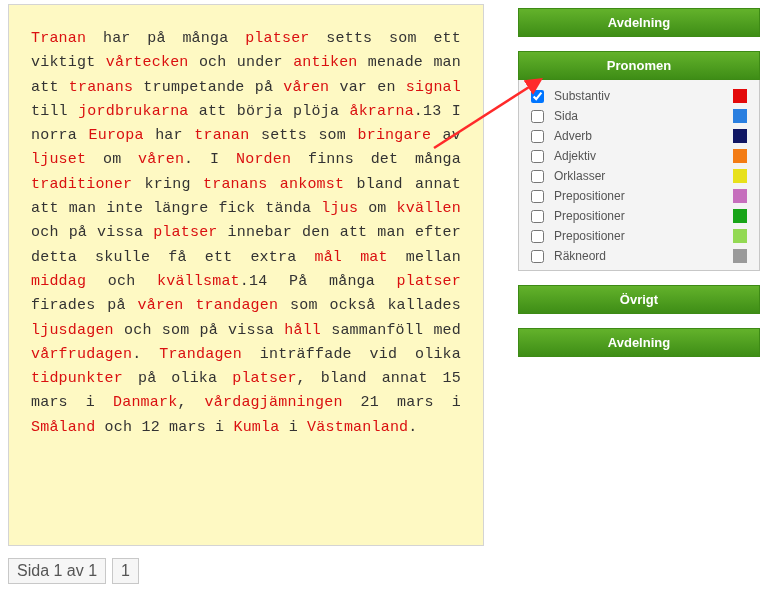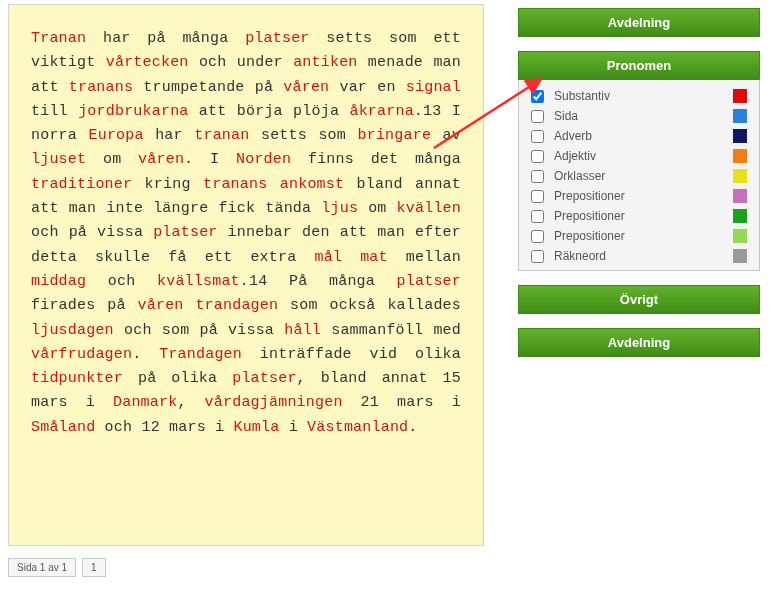--- a/index.html
+++ b/index.html
@@ -26,21 +26,21 @@
     letter-spacing: 0.2px;
     text-align: justify;
     position: relative;
   }
   .hl { color: #da1010; }
   .pager { margin-top: 12px; display: flex; gap: 6px; align-items: center; }
   .pager-box {
     border: 1px solid #c8c8c8;
     background: #f6f6f6;
     padding: 3px 8px;
-    font-size: 10px;
+    font-size: 16px;
     color: #555;
   }
   .panel { margin-bottom: 14px; }
   .panel-head {
     background: linear-gradient(#63b22b, #3e8d16);
     color: #fff;
     font-weight: bold;
     font-size: 13px;
     padding: 6px 10px;
     border: 1px solid #3d8a15;

